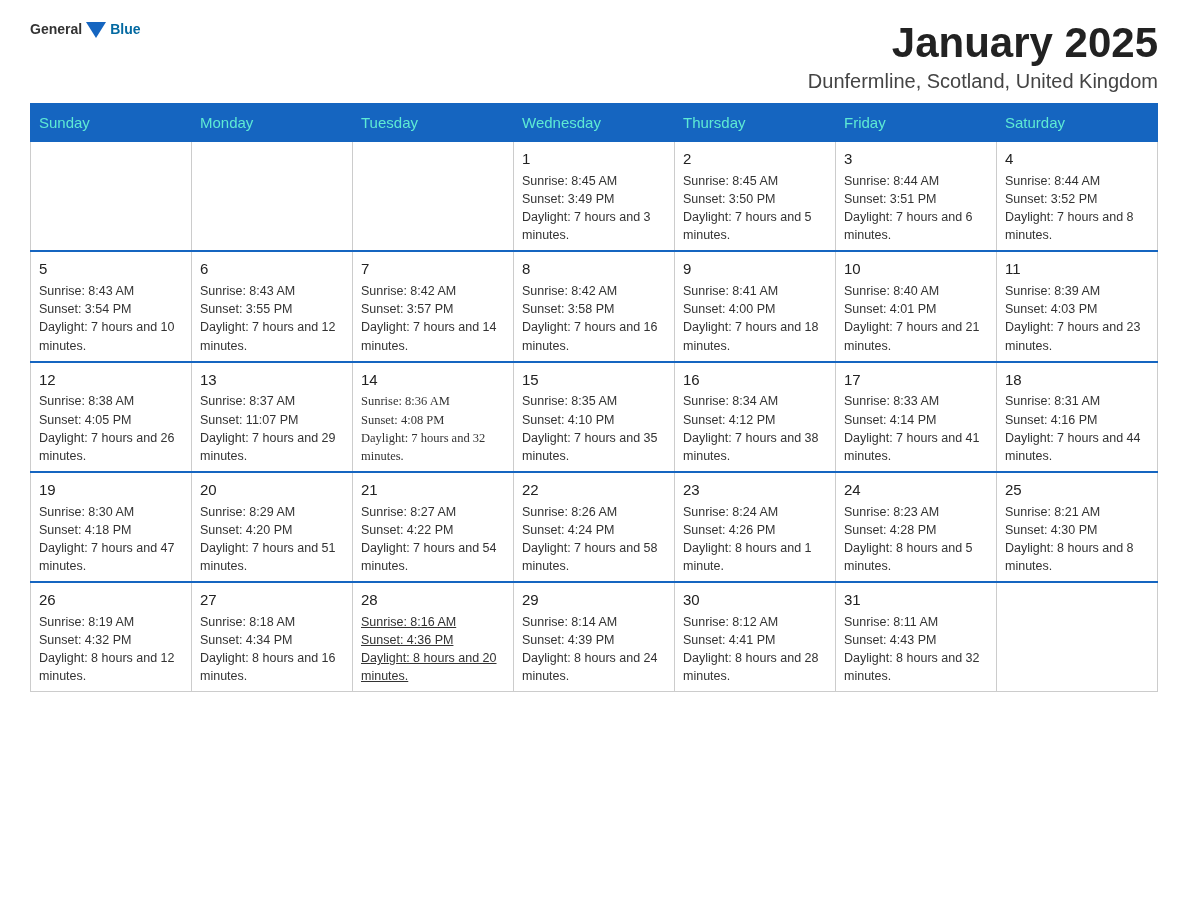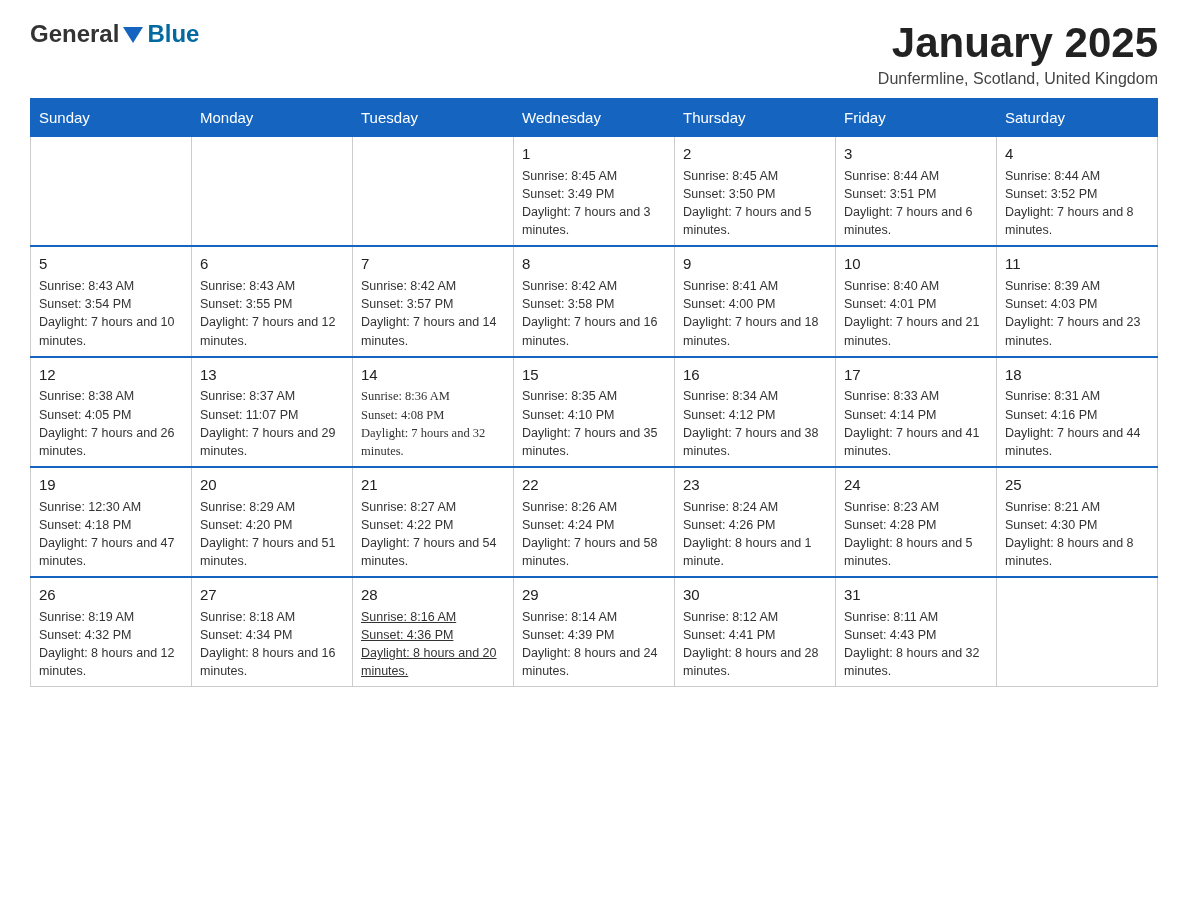--- a/index.html
+++ b/index.html
@@ -13,21 +13,21 @@
     .header {
       display: flex;
       justify-content: space-between;
       align-items: flex-start;
       margin-bottom: 10px;
     }
     .logo {
       display: flex;
       align-items: center;
       gap: 4px;
-      font-size: 24px;
+      font-size: 14px;
       font-weight: bold;
       color: #333;
     }
     .logo-triangle {
       width: 0;
       height: 0;
       border-left: 10px solid transparent;
       border-right: 10px solid transparent;
       border-top: 16px solid #1565c0;
       margin-top: 2px;
@@ -35,32 +35,32 @@
     .title-block {
       text-align: right;
     }
     .calendar-title {
       font-size: 42px;
       font-weight: bold;
       color: #222;
       line-height: 1.1;
     }
     .calendar-subtitle {
-      font-size: 16px;
+      font-size: 20px;
       color: #444;
       margin-top: 4px;
     }
     table {
       width: 100%;
       border-collapse: collapse;
       margin-top: 10px;
     }
     thead tr th {
       background-color: #1565c0;
-      color: #ffffff;
+      color: #5eead4;
       padding: 10px 8px;
       text-align: left;
       font-size: 15px;
       font-weight: normal;
       border: 1px solid #1565c0;
     }
     tbody tr td {
       border: 1px solid #ccc;
       vertical-align: top;
       padding: 6px 8px;
@@ -171,21 +171,21 @@
 Sunset: 4:12 PM
 Daylight: 7 hours and 38 minutes.</span></td>
         <td><span class="day-num">17</span><span style="white-space: pre-line;">Sunrise: 8:33 AM
 Sunset: 4:14 PM
 Daylight: 7 hours and 41 minutes.</span></td>
         <td><span class="day-num">18</span><span style="white-space: pre-line;">Sunrise: 8:31 AM
 Sunset: 4:16 PM
 Daylight: 7 hours and 44 minutes.</span></td>
       </tr>
       <tr class="row-divider">
-        <td><span class="day-num">19</span><span style="white-space: pre-line;">Sunrise: 12:30 AM
+        <td><span class="day-num">19</span><span style="white-space: pre-line;">Sunrise: 8:30 AM
 Sunset: 4:18 PM
 Daylight: 7 hours and 47 minutes.</span></td>
         <td><span class="day-num">20</span><span style="white-space: pre-line;">Sunrise: 8:29 AM
 Sunset: 4:20 PM
 Daylight: 7 hours and 51 minutes.</span></td>
         <td><span class="day-num">21</span><span style="white-space: pre-line;">Sunrise: 8:27 AM
 Sunset: 4:22 PM
 Daylight: 7 hours and 54 minutes.</span></td>
         <td><span class="day-num">22</span><span style="white-space: pre-line;">Sunrise: 8:26 AM
 Sunset: 4:24 PM

